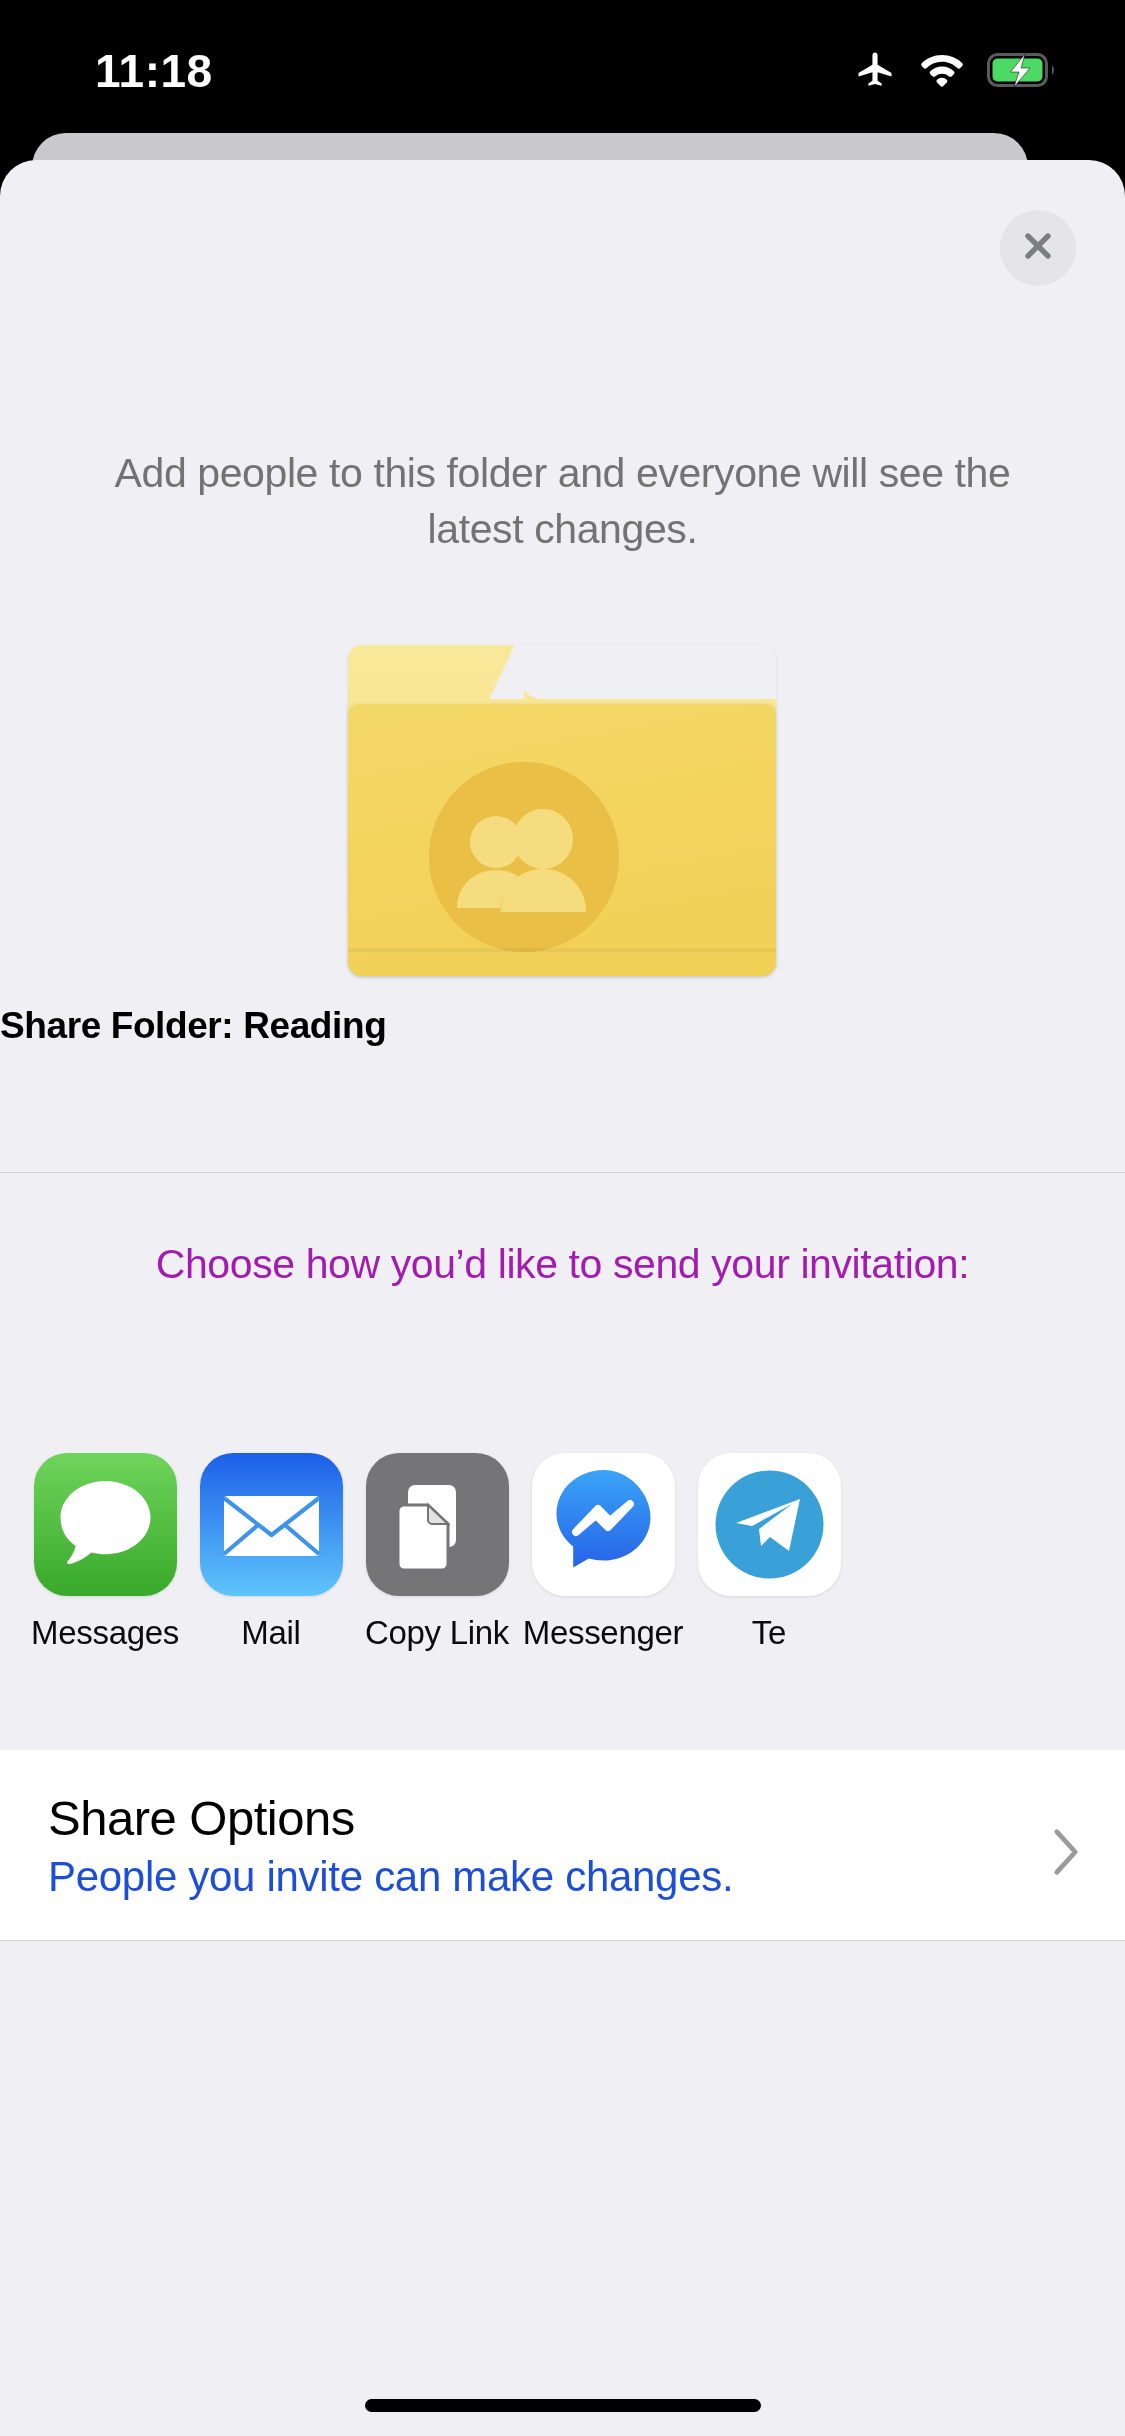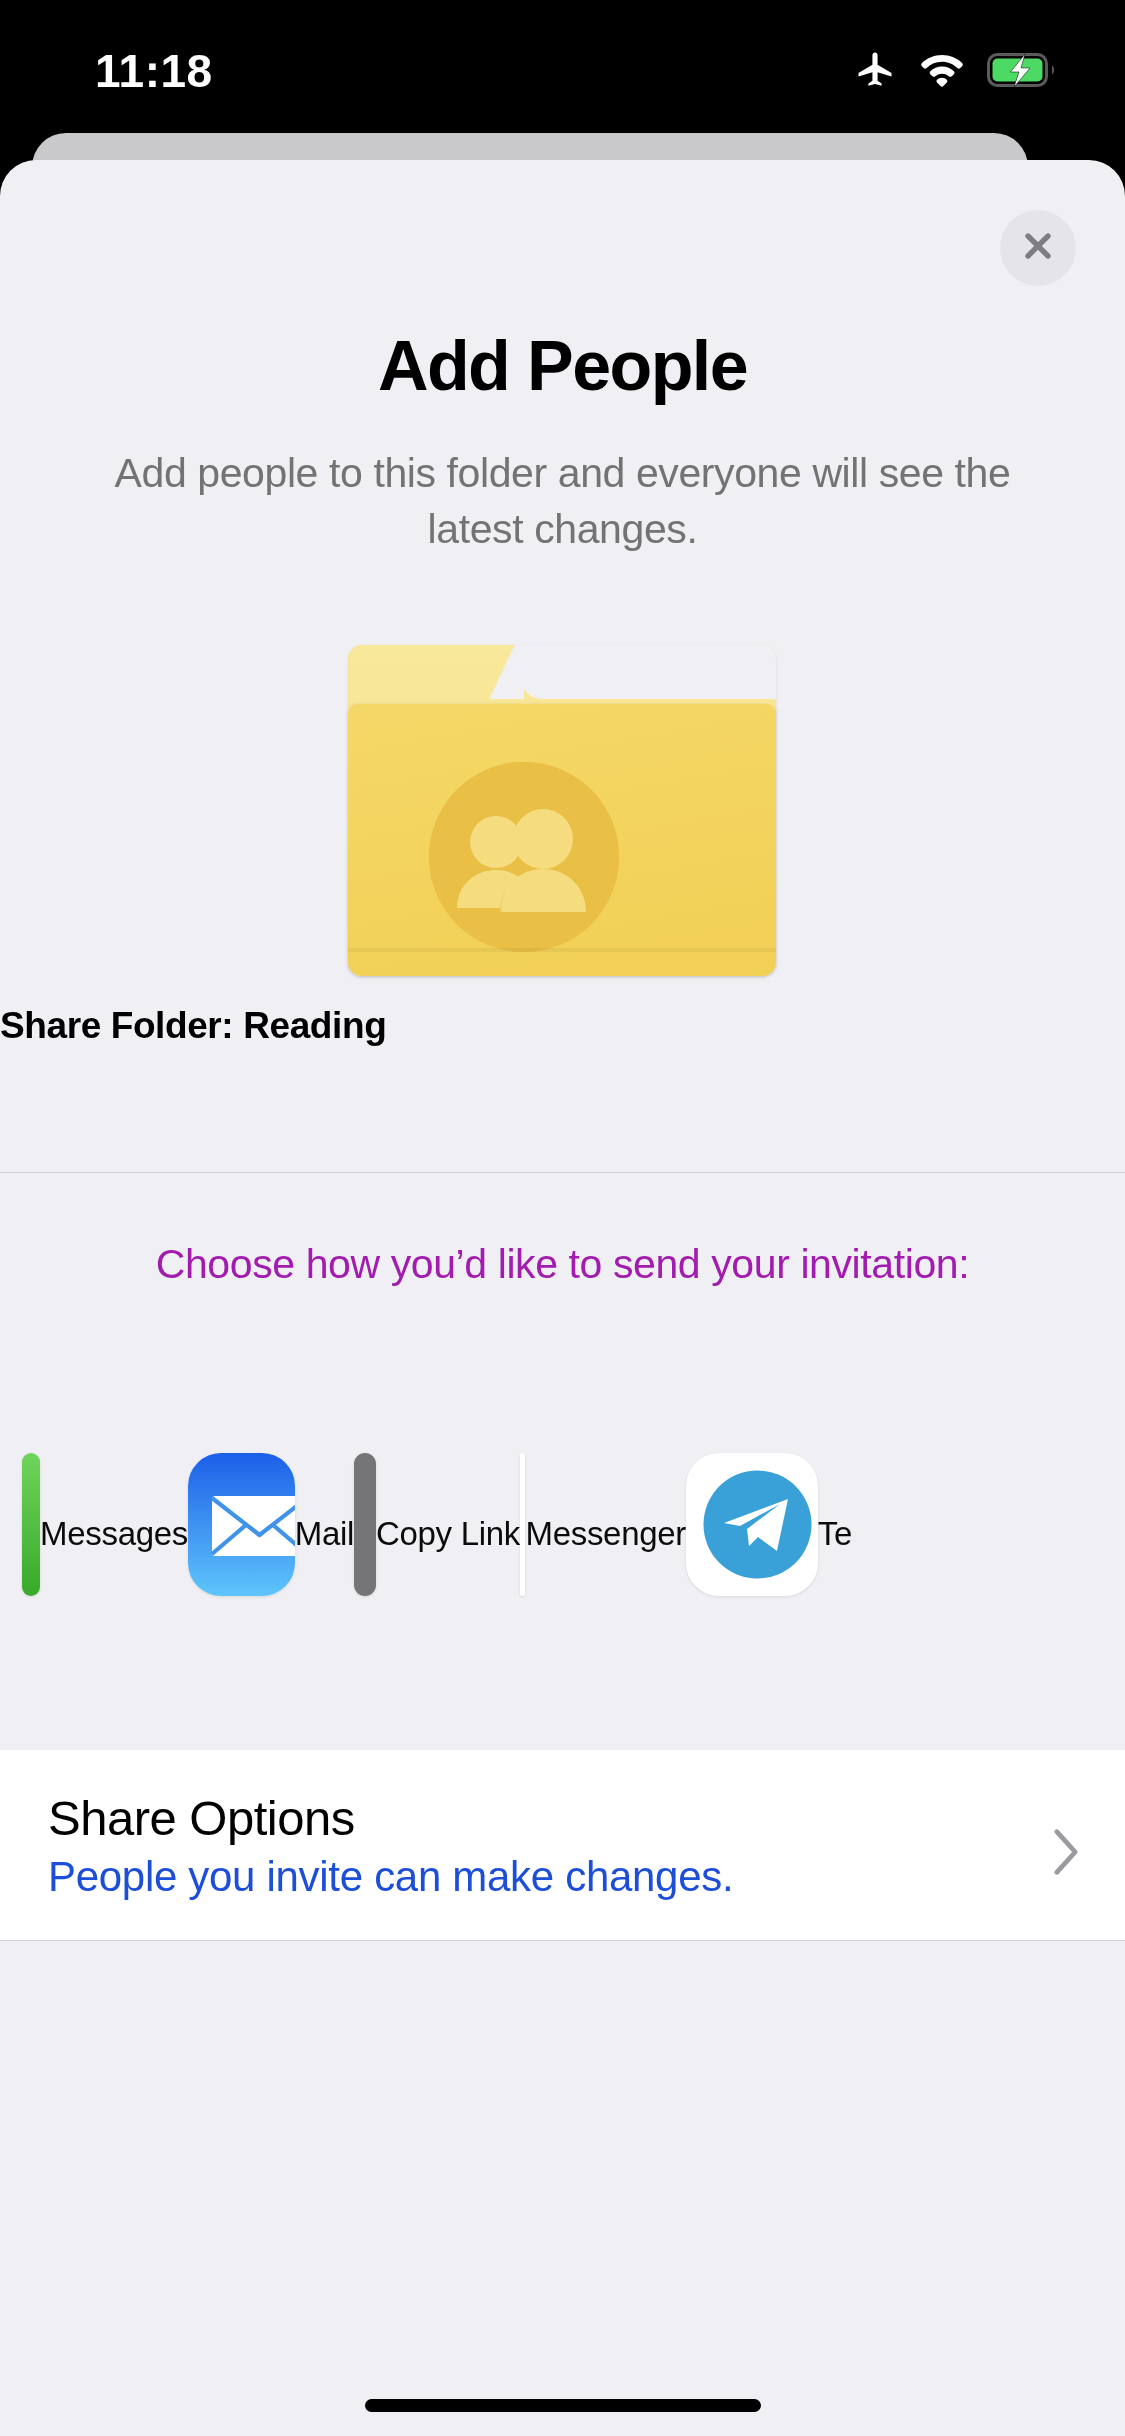--- a/index.html
+++ b/index.html
@@ -106,21 +106,21 @@
     font-size:41px; font-weight:400; color:#a21caf; line-height:56px;
     letter-spacing:-0.4px;
   }
 
   
   #app-row{
     position:absolute; top:1293px; left:22px; width:1103px; height:200px;
     display:flex; align-items:flex-start; gap:0;
   }
   .app-item{
-    width:166px; flex:0 0 166px; display:flex; flex-direction:row;
+    width:166px; flex:0 0 166px; display:flex; flex-direction:column;
     align-items:center; cursor:pointer;text-align:center;
   }
   .app-tile{
     width:143px; height:143px; border-radius:33px; position:relative;
     overflow:hidden; box-shadow:0 1px 3px rgba(0,0,0,.10);
   }
   .app-label{
     margin-top:18px; font-size:33px; color:#0b0b0d; letter-spacing:-0.3px;
     white-space:nowrap;
   }
@@ -196,21 +196,20 @@
 
   <div id="close-button">
     <span>
       <svg width="40" height="40" viewBox="0 0 24 24" fill="none" stroke="#7d7d84" stroke-width="3.2" stroke-linecap="round">
         <line x1="6" y1="6" x2="18" y2="18"></line>
         <line x1="18" y1="6" x2="6" y2="18"></line>
       </svg>
     </span>
   </div>
 
-  <div id="page-title">Add People</div>
   <div id="page-subtitle">Add people to this folder and everyone will see the latest changes.</div>
 
   <div id="folder-graphic">
     <div id="folder-tab">
       <div id="folder-tab-notch"></div>
     </div>
     <div id="folder-body">
       <div id="folder-people-badge">
         <svg width="190" height="190" viewBox="0 0 190 190">
           <circle cx="95" cy="95" r="95" fill="#e9bf46"></circle>

